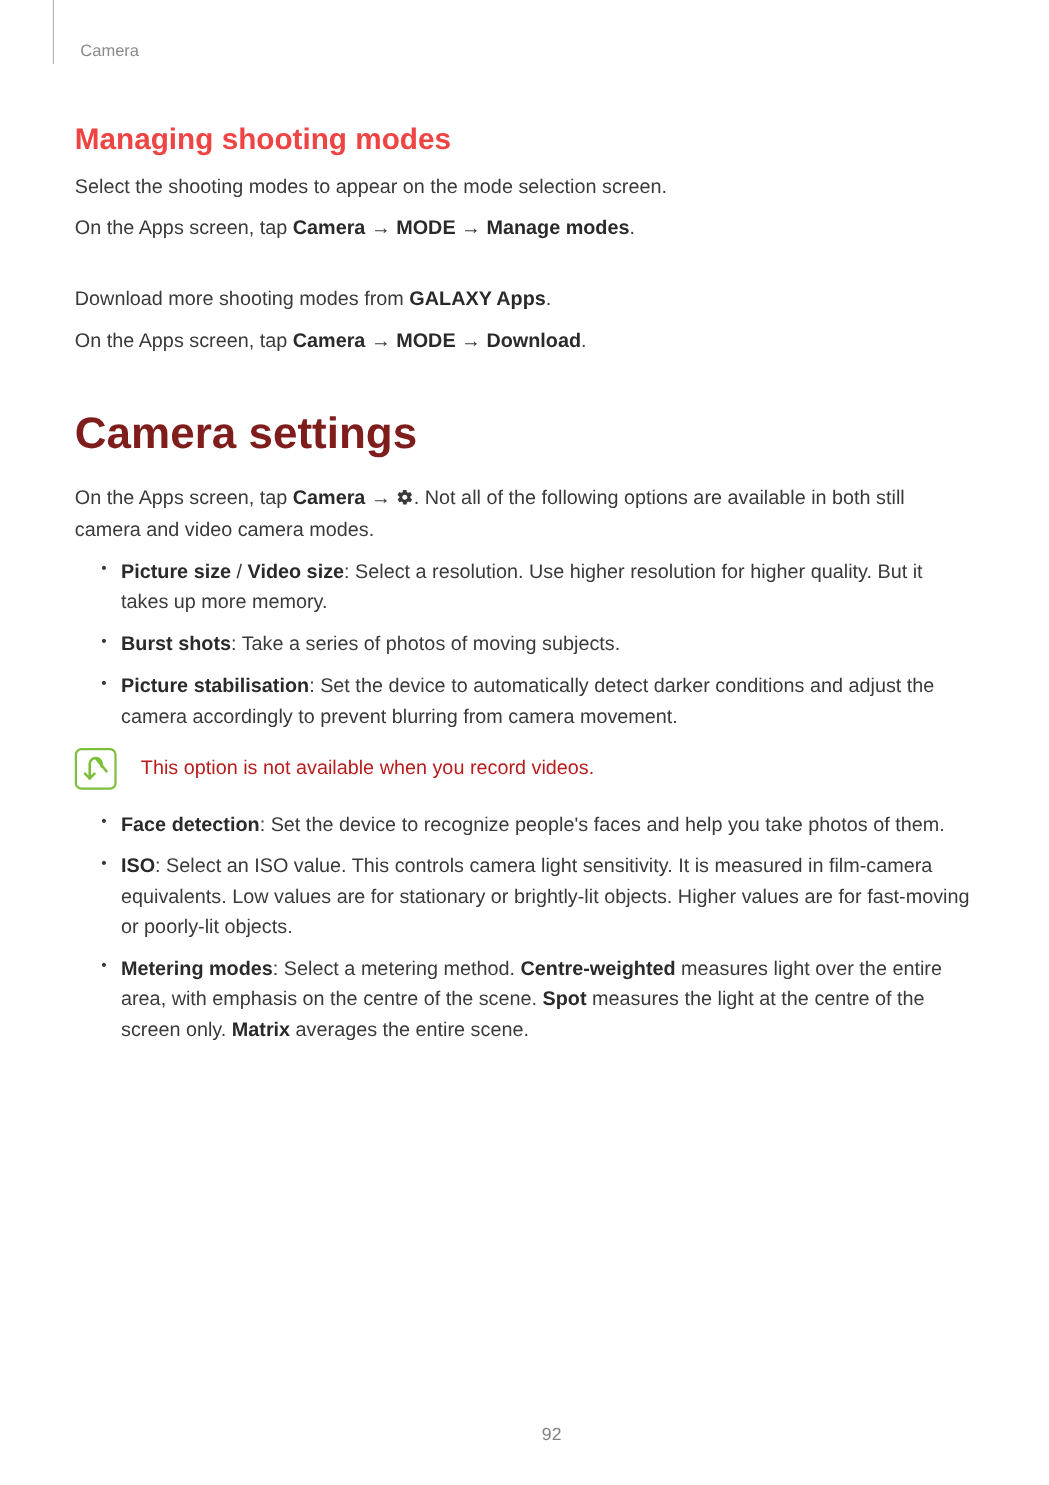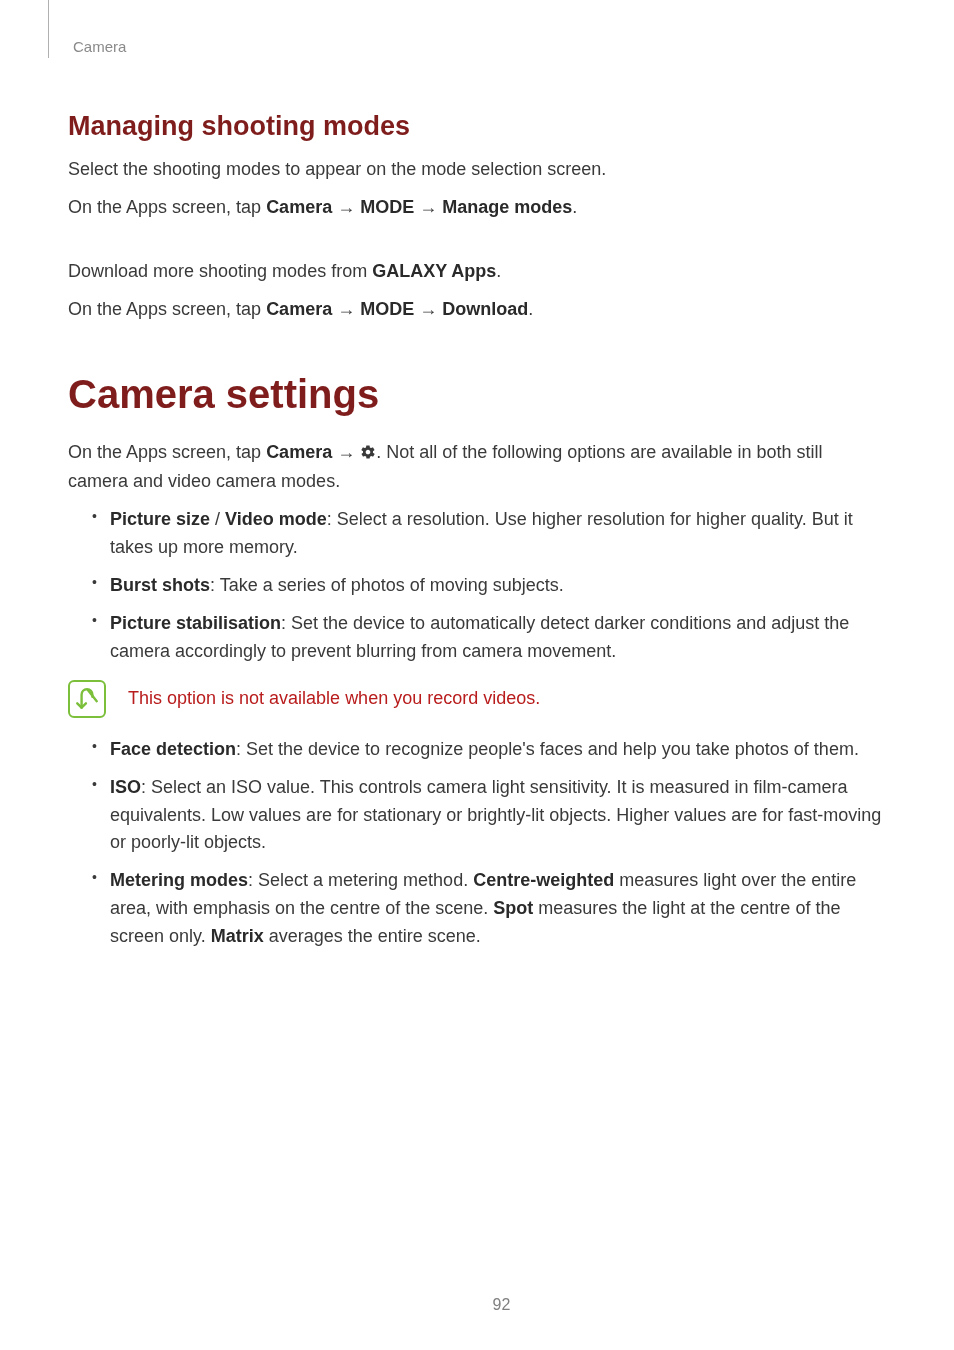--- a/index.html
+++ b/index.html
@@ -26,21 +26,21 @@
   }
   .breadcrumb {
     font-size: 15px;
     color: #8a8a8a;
     margin-left: 5px;
     margin-top: 8px;
     margin-bottom: 56px;
     font-weight: 400;
   }
   h2 {
-    color: #7f1d1d;
+    color: #ef4444;
     font-size: 27px;
     font-weight: 700;
     margin: 0 0 14px 0;
   }
   h1 {
     color: #7f1d1d;
     font-size: 40px;
     font-weight: 700;
     margin: 48px 0 22px 0;
   }
@@ -151,21 +151,21 @@
   <div class="section">
     <h1>Camera settings</h1>
     <p>
       <span>On the Apps screen, tap </span><span class="bold">Camera</span><span class="arrow"> → </span><span class="gear-icon"><svg viewBox="0 0 24 24" fill="#3a3a3a">
             <path d="M19.4 13c0-.3.1-.7.1-1s0-.7-.1-1l2.1-1.6c.2-.1.2-.4.1-.6l-2-3.5c-.1-.2-.4-.3-.6-.2l-2.5 1c-.5-.4-1.1-.7-1.7-1l-.4-2.6c0-.2-.2-.4-.5-.4h-4c-.2 0-.4.2-.5.4l-.4 2.6c-.6.2-1.2.6-1.7 1l-2.5-1c-.2-.1-.5 0-.6.2l-2 3.5c-.1.2-.1.5.1.6L4.6 11c0 .3-.1.7-.1 1s0 .7.1 1l-2.1 1.6c-.2.1-.2.4-.1.6l2 3.5c.1.2.4.3.6.2l2.5-1c.5.4 1.1.7 1.7 1l.4 2.6c0 .2.2.4.5.4h4c.2 0 .4-.2.5-.4l.4-2.6c.6-.2 1.2-.6 1.7-1l2.5 1c.2.1.5 0 .6-.2l2-3.5c.1-.2.1-.5-.1-.6L19.4 13zM12 15.5c-1.9 0-3.5-1.6-3.5-3.5s1.6-3.5 3.5-3.5 3.5 1.6 3.5 3.5-1.6 3.5-3.5 3.5z"></path>
           </svg></span><span>. Not all of the following options are available in both still camera and video camera modes.</span>
     </p>
 
     <ul>
       <li>
-        <span class="bold">Picture size</span><span> / </span><span class="bold">Video mode</span><span>: Select a resolution. Use higher resolution for higher quality. But it takes up more memory.</span>
+        <span class="bold">Picture size</span><span> / </span><span class="bold">Video size</span><span>: Select a resolution. Use higher resolution for higher quality. But it takes up more memory.</span>
       </li>
       <li>
         <span class="bold">Burst shots</span><span>: Take a series of photos of moving subjects.</span>
       </li>
       <li>
         <span class="bold">Picture stabilisation</span><span>: Set the device to automatically detect darker conditions and adjust the camera accordingly to prevent blurring from camera movement.</span>
       </li>
     </ul>
 
     <div class="note-row">

